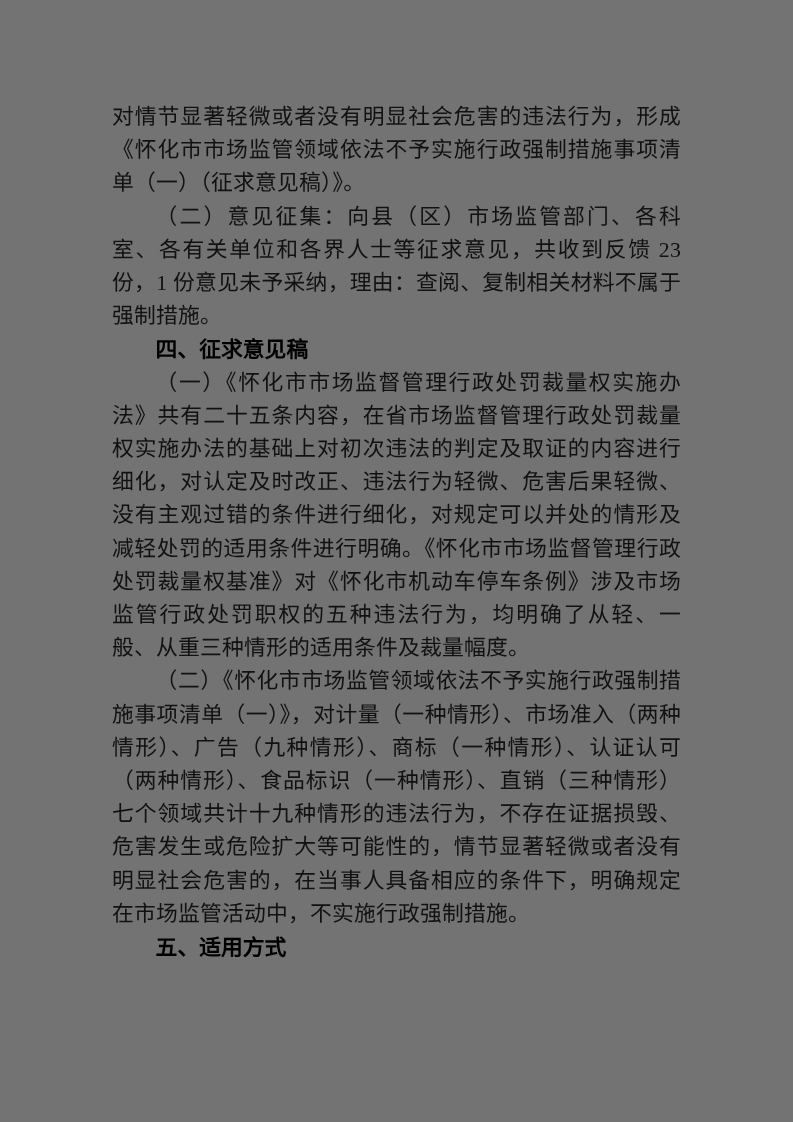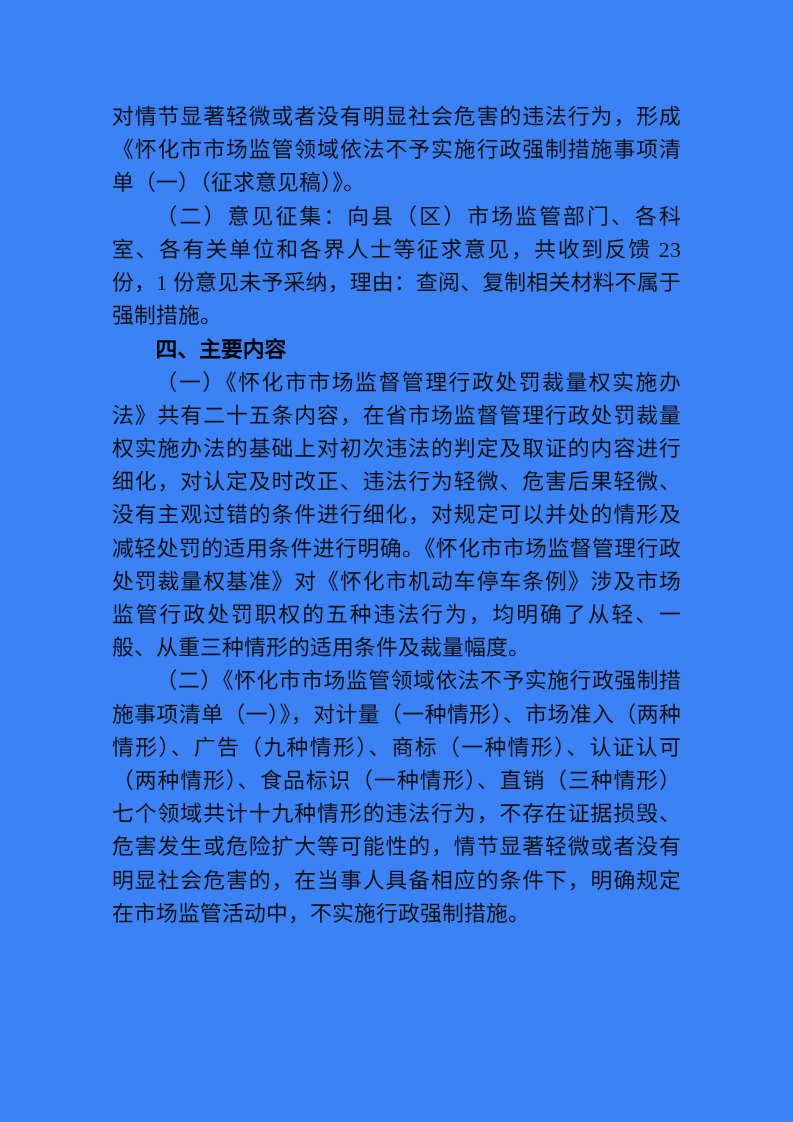--- a/index.html
+++ b/index.html
@@ -11,21 +11,21 @@
     width: 793px;
     height: 1122px;
     overflow: hidden;
     position: relative;
   }
   .page {
     box-sizing: border-box;
     width: 793px;
     height: 1122px;
     padding: 101px 112px 0 112px;
-    background: #3b82f6;
+    background: #737373;
     color: #000000;
   }
   .doc-text {
     font-family: "Liberation Serif", "DejaVu Serif", serif;
     font-size: 21.8px;
     line-height: 33.2px;
     text-align: justify;
     text-justify: inter-ideograph;
     letter-spacing: 0.2px;
     color: #111111;
@@ -49,19 +49,20 @@
 </style>
 </head>
 <body>
 
 <div class="page">
   <p class="doc-text para-continuation">对情节显著轻微或者没有明显社会危害的违法行为，形成《怀化市市场监管领域依法不予实施行政强制措施事项清单（一）（征求意见稿）》。</p>
 
   <p class="doc-text para">（二）意见征集：向县（区）市场监管部门、各科室、各有关单位和各界人士等征求意见，共收到反馈 23 份，1 份意见未予采纳，理由：查阅、复制相关材料不属于强制措施。</p>
 
 
-  <h2 class="heading">四、主要内容</h2>
+  <h2 class="heading">四、征求意见稿</h2>
 
   <p class="doc-text para">（一）《怀化市市场监督管理行政处罚裁量权实施办法》共有二十五条内容，在省市场监督管理行政处罚裁量权实施办法的基础上对初次违法的判定及取证的内容进行细化，对认定及时改正、违法行为轻微、危害后果轻微、没有主观过错的条件进行细化，对规定可以并处的情形及减轻处罚的适用条件进行明确。《怀化市市场监督管理行政处罚裁量权基准》对《怀化市机动车停车条例》涉及市场监管行政处罚职权的五种违法行为，均明确了从轻、一般、从重三种情形的适用条件及裁量幅度。</p>
 
   <p class="doc-text para">（二）《怀化市市场监管领域依法不予实施行政强制措施事项清单（一）》，对计量（一种情形）、市场准入（两种情形）、广告（九种情形）、商标（一种情形）、认证认可（两种情形）、食品标识（一种情形）、直销（三种情形）七个领域共计十九种情形的违法行为，不存在证据损毁、危害发生或危险扩大等可能性的，情节显著轻微或者没有明显社会危害的，在当事人具备相应的条件下，明确规定在市场监管活动中，不实施行政强制措施。</p>
 
+  <h2 class="heading">五、适用方式</h2>
 </div>
 
 </body></html>

